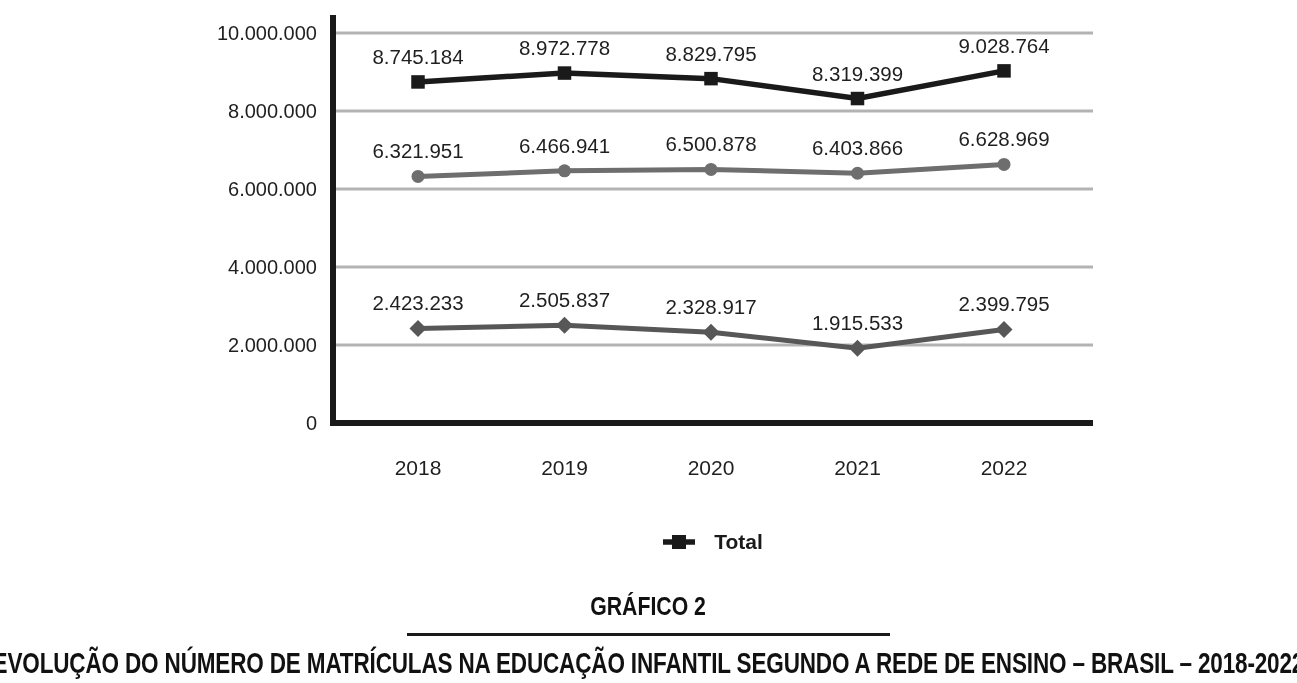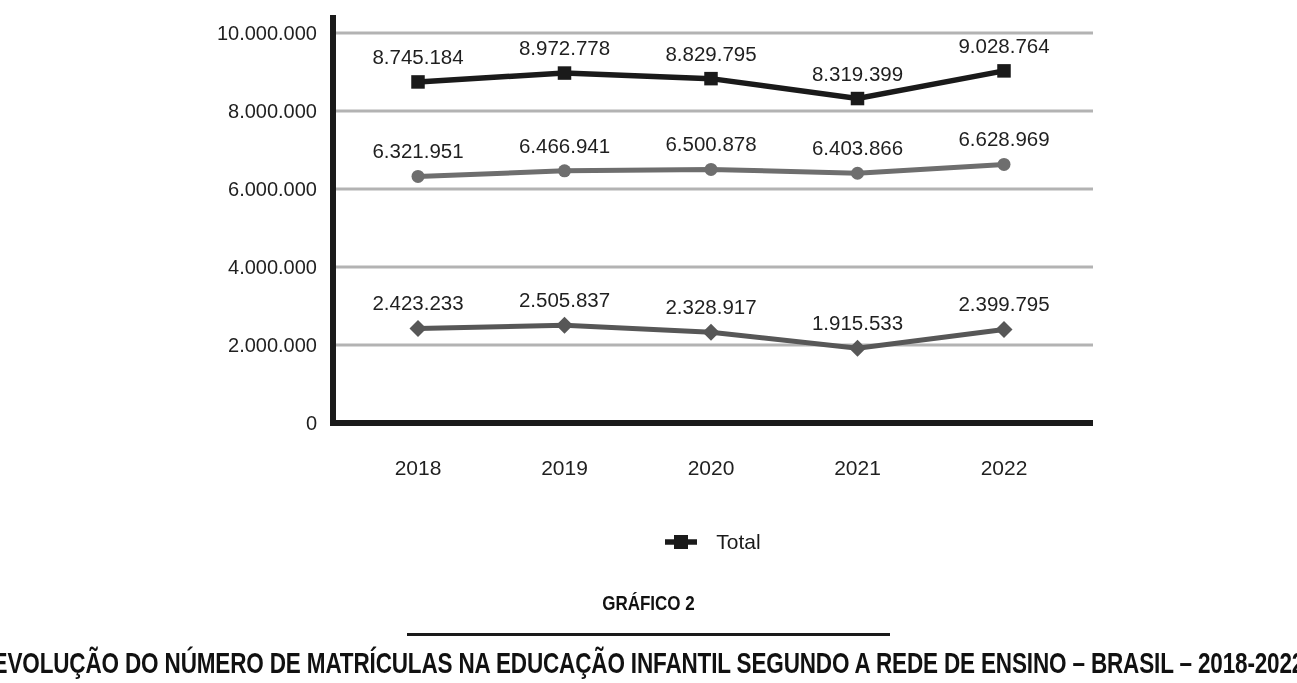--- a/index.html
+++ b/index.html
@@ -9,26 +9,26 @@
   }
   #chart-svg{position:absolute;top:0;left:0;display:block;}
   #chart-svg text{font-family:"Liberation Sans",sans-serif;fill:#1f1f1f;}
   #chart-svg .tick-label{font-size:20px;}
   #chart-svg .x-label{font-size:21px;}
   #chart-svg .data-label{font-size:20.5px;}
   .legend{
     position:absolute;top:530px;left:333px;width:760px;
     display:flex;justify-content:center;align-items:center;gap:24px;
   }
-  .legend-item{display:flex;align-items:center;gap:19px;font-size:21px;color:#1a1a1a;}
+  .legend-item{display:flex;align-items:center;gap:19px;font-size:21px;color:#1a1a1a;font-weight:bold;}
   .legend-item svg{display:block;}
   .caption-wrap{
     position:absolute;top:592px;left:0;width:100%;
     display:flex;justify-content:center;
-    font-weight:bold;font-size:20px;color:#111;text-align:center;
+    font-weight:bold;font-size:25px;color:#111;text-align:center;
   }
   .caption-wrap span{white-space:nowrap;transform:scaleX(0.85);}
   .divider{position:absolute;top:633px;left:407px;width:483px;height:3px;background:#1a1a1a;}
   .main-title{
     position:absolute;top:646px;left:0;width:100%;
     display:flex;justify-content:center;
     font-weight:bold;font-size:30px;color:#111;letter-spacing:-0.2px;
   }
   .main-title span{white-space:nowrap;transform:scaleX(0.75);}
 </style>

